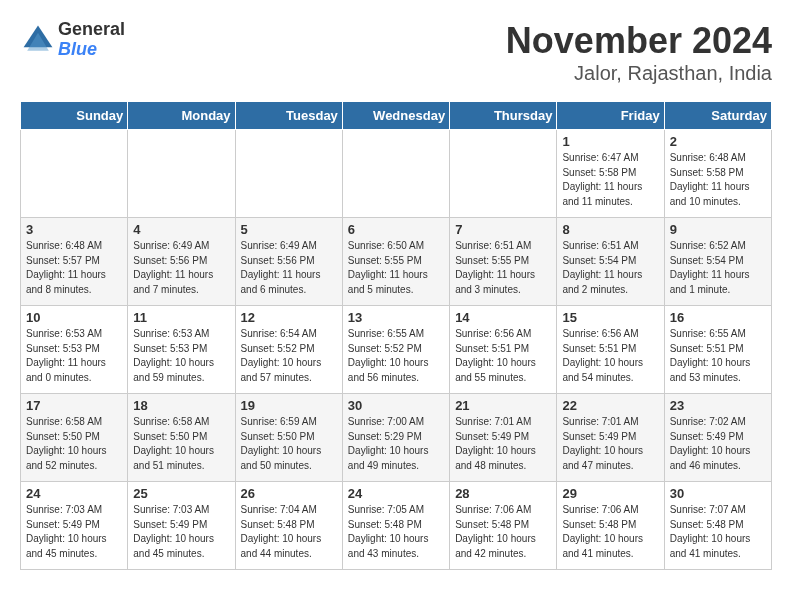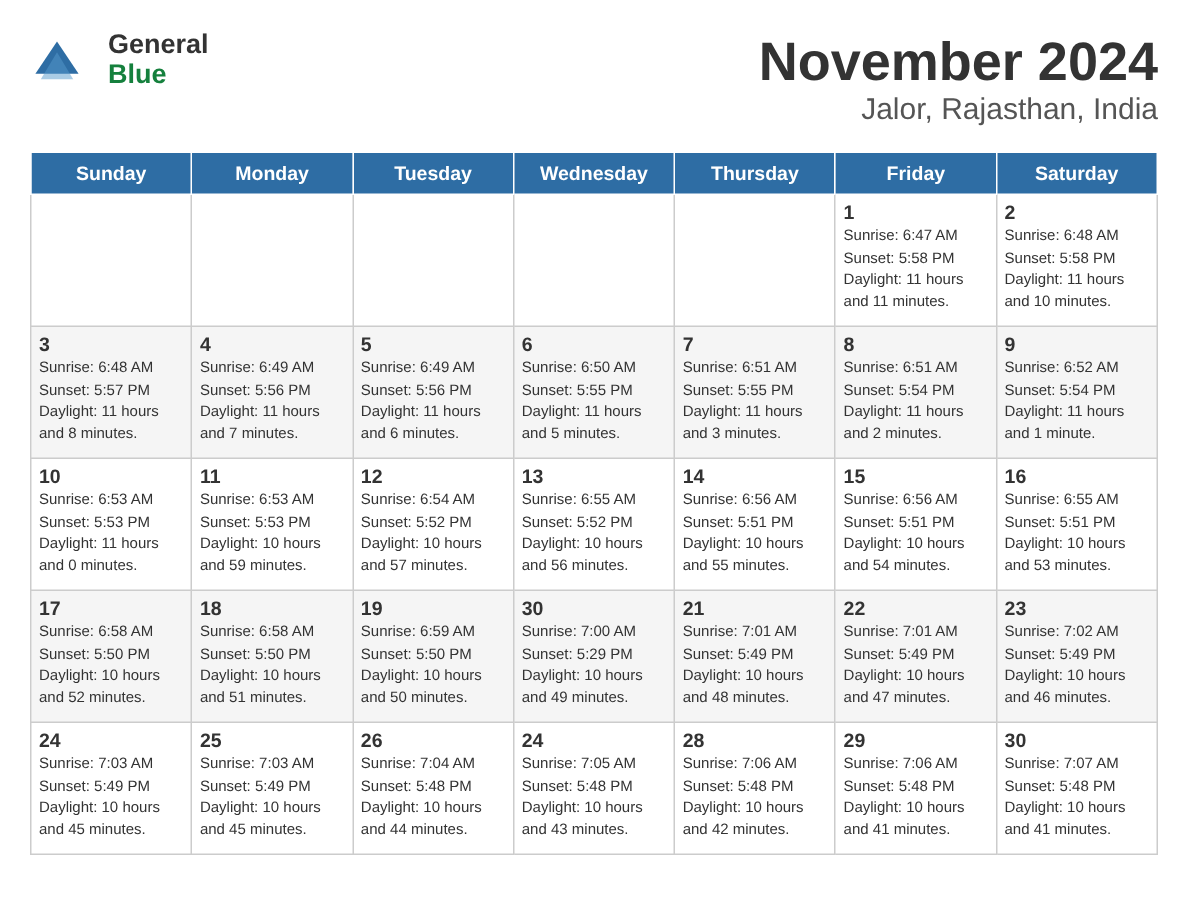--- a/index.html
+++ b/index.html
@@ -11,37 +11,38 @@
       padding: 20px;
     }
     .header {
       display: flex;
       justify-content: space-between;
       align-items: flex-start;
       margin-bottom: 16px;
     }
     .logo {
       display: flex;
-      align-items: flex-end;
-      gap: 16px;
+      align-items: center;
+      gap: 2px;
     }
     .logo-text {
       display: flex;
       flex-direction: column;
       line-height: 1.1;
     }
     .logo-general {
       font-size: 18px;
       font-weight: bold;
       color: #333;
     }
     .logo-blue {
       font-size: 18px;
       font-weight: bold;
-      color: #15803d;
+      color: #3b82f6;
+      font-style: italic;
     }
     .logo-icon {
       width: 36px;
       height: 36px;
     }
     .title-block {
       text-align: right;
     }
     .month-title {
       font-size: 36px;
@@ -57,21 +58,21 @@
       width: 100%;
       border-collapse: collapse;
       table-layout: fixed;
     }
     thead tr th {
       background-color: #2e6da4;
       color: white;
       font-size: 13px;
       font-weight: bold;
       padding: 6px 4px;
-      text-align: center;
+      text-align: right;
       border: 1px solid #fff;
     }
     tbody tr td {
       vertical-align: top;
       border: 1px solid #ccc;
       padding: 4px 5px;
       font-size: 10.5px;
       color: #333;
       height: 88px;
       background: #fff;

